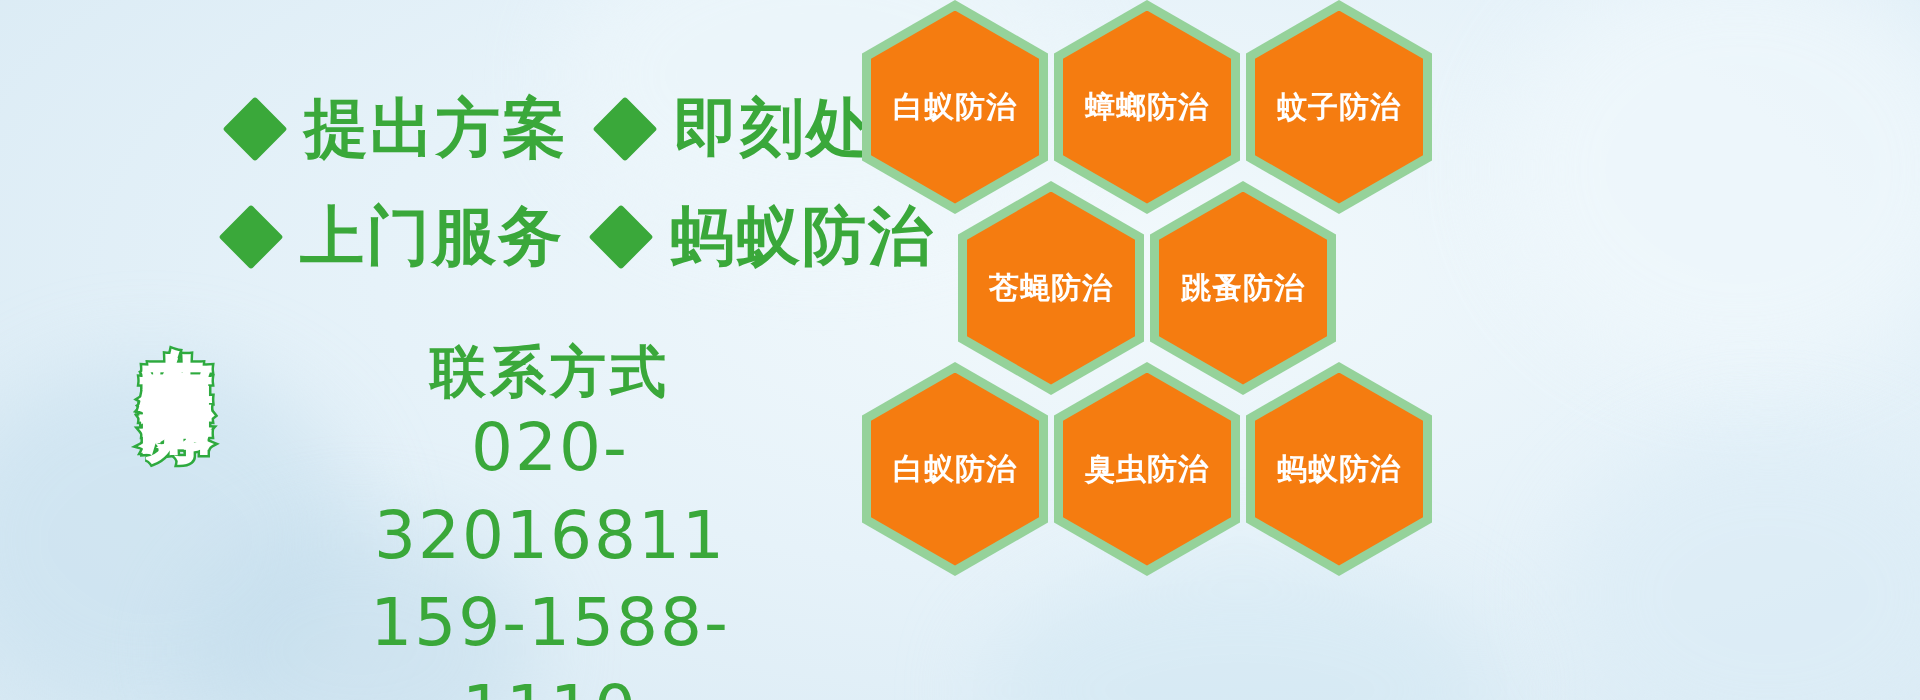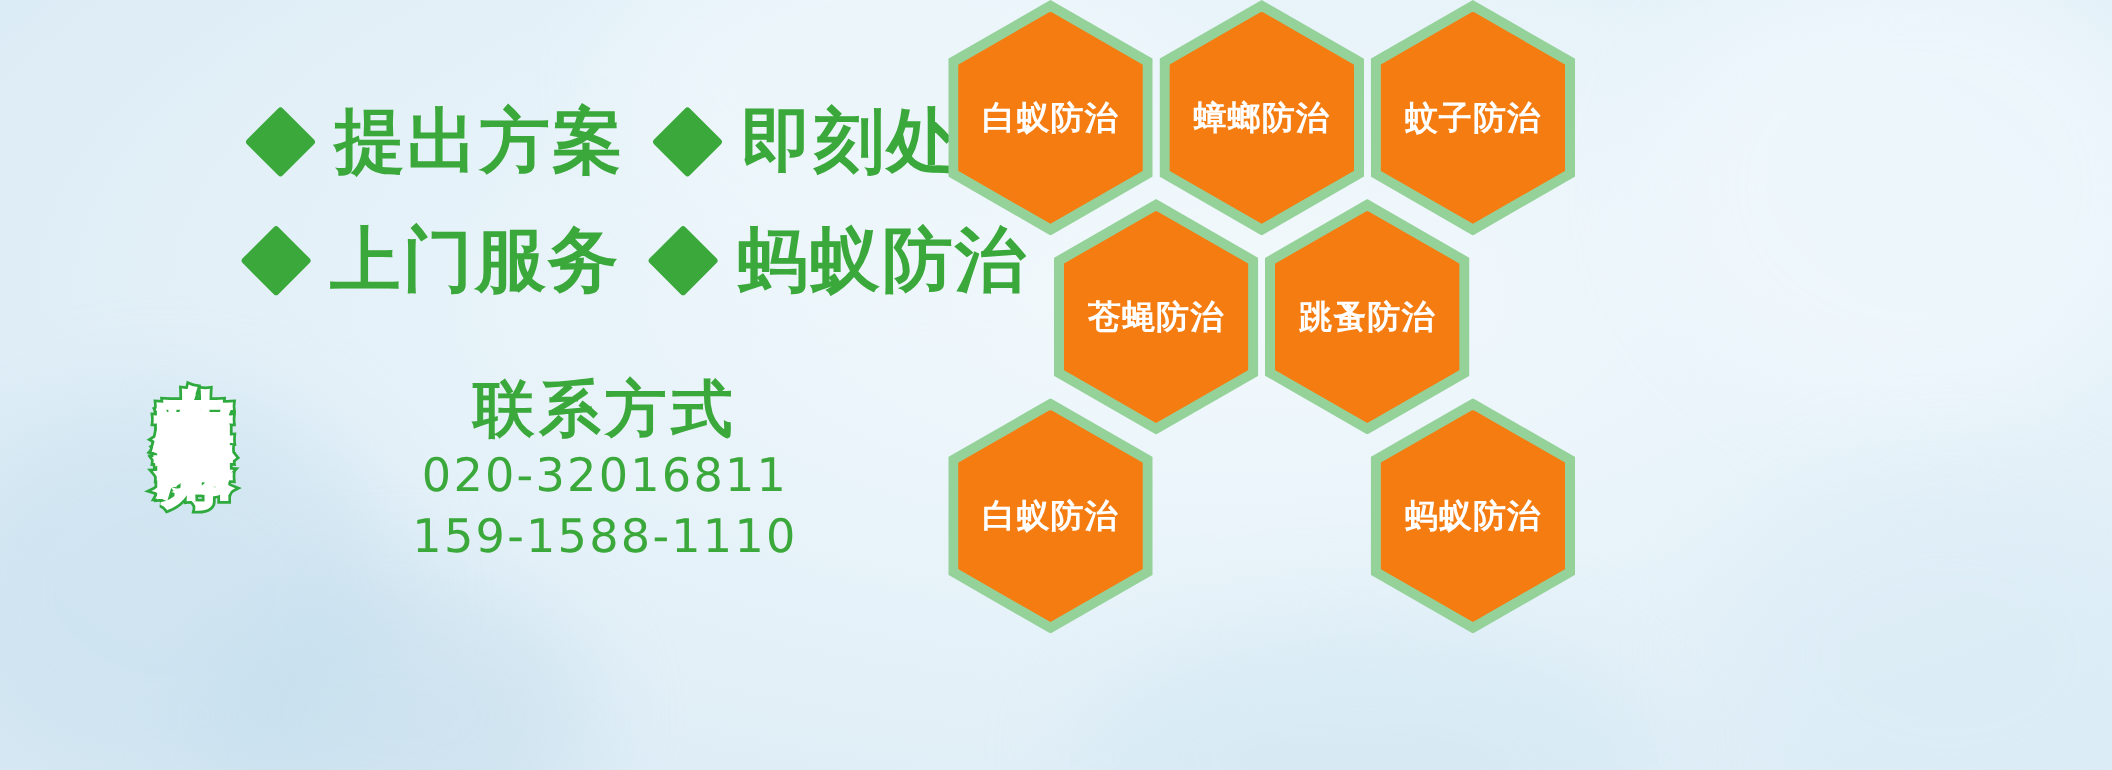--- a/index.html
+++ b/index.html
@@ -55,21 +55,21 @@
 
   
   #contact-block{
     position:absolute;left:300px;top:316px;width:500px;
     text-align:center;color:#3aa83a;margin-top:24px;
   }
   #contact-label{
     font-size:56px;font-weight:bold;letter-spacing:4px;line-height:1.15;
   }
   .phone-number{
-    font-size:42px;font-weight:normal;letter-spacing:2px;line-height:1.32;
+    font-size:66px;font-weight:normal;letter-spacing:2px;line-height:1.32;
     font-family:"DejaVu Sans","Liberation Sans",sans-serif;
   }
 
   
   #honeycomb{position:absolute;left:862px;top:-6px;width:600px;height:560px;}
   .hex{
     position:absolute;width:186px;height:214px;
     -webkit-clip-path:polygon(50% 0%,100% 25%,100% 75%,50% 100%,0% 75%,0% 25%);
     clip-path:polygon(50% 0%,100% 25%,100% 75%,50% 100%,0% 75%,0% 25%);
     background:#95d29a;
@@ -148,20 +148,25 @@
       <div class="hex-inner">
         <span class="hex-label">跳蚤防治</span>
       </div>
     </div>
 
     <div class="hex" style="left:0px;top:368px;">
       <div class="hex-inner">
         <span class="hex-label">白蚁防治</span>
       </div>
     </div>
+    <div class="hex" style="left:192px;top:368px;">
+      <div class="hex-inner">
+        <span class="hex-label">臭虫防治</span>
+      </div>
+    </div>
     <div class="hex" style="left:384px;top:368px;">
       <div class="hex-inner">
         <span class="hex-label">蚂蚁防治</span>
       </div>
     </div>
 
   </div>
 
 </div>
 

